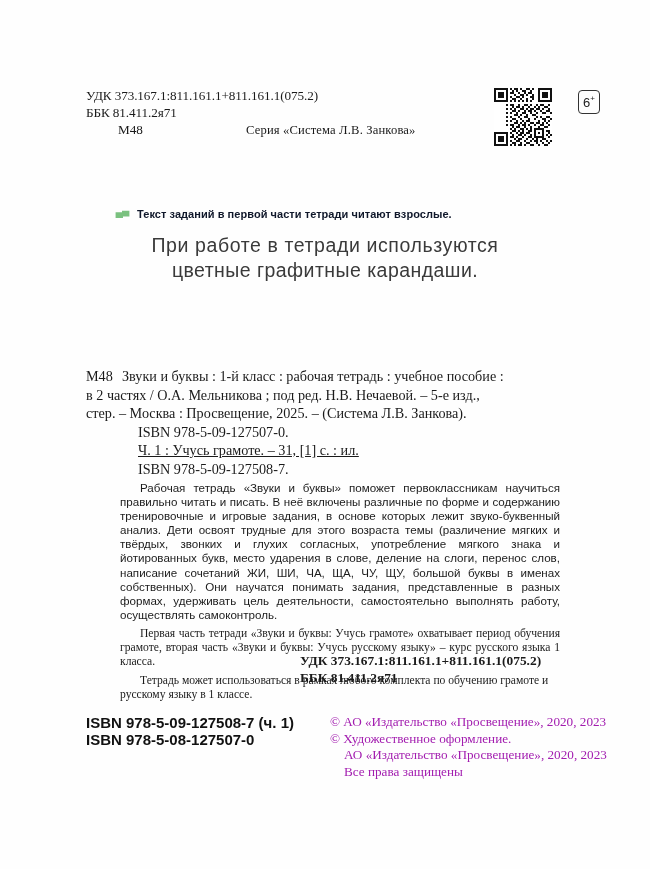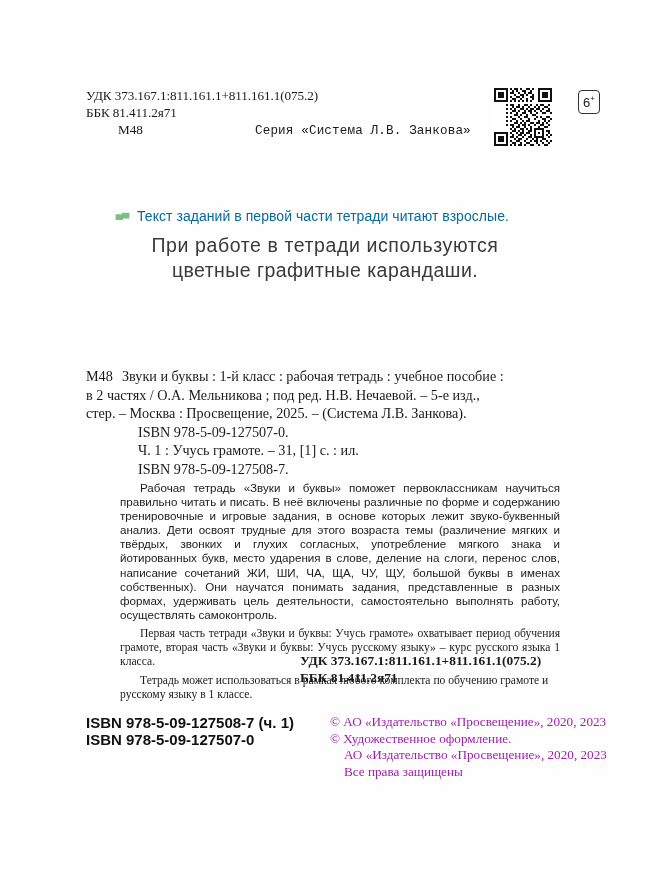--- a/index.html
+++ b/index.html
@@ -43,25 +43,25 @@
     margin-top: 1px;
     height: 18px;
   }
   .m48-code {
     font-family: "Liberation Serif", serif;
     font-size: 13.2px;
     padding-left: 32px;
     width: 120px;
   }
   .series-label {
-    font-family: Liberation Mono, monospace;
+    font-family: Liberation Serif, serif;
     font-size: 12.6px;
     letter-spacing: 0.15px;
     white-space: nowrap;
-    margin-left: 17px;
+    margin-left: 8px;
   }
 
   
   .qr-wrap {
     position: absolute;
     left: 494px;
     top: 88px;
     width: 58px;
     height: 58px;
   }
@@ -102,24 +102,25 @@
   }
   .flag-icon {
     width: 15px;
     height: 9px;
     margin-right: 7px;
     flex: none;
     display: block;
   }
   .notice-text {
     font-family: "Liberation Sans", sans-serif;
-    font-size: 14px;
-    color: #0369a1;
+    font-size: 11px;
+    color: #0f172a;
     white-space: nowrap;
     letter-spacing: 0.05px;
+    font-weight: bold;
   }
 
   .headline {
     position: absolute;
     left: 0;
     top: 233px;
     width: 650px;
     text-align: center;
     font-family: "Liberation Sans", sans-serif;
     font-size: 19.5px;
@@ -153,20 +154,21 @@
   }
   .biblio .desc-col {
     flex: 1;
   }
   .biblio .desc-col .first-ln { display: block; }
   .biblio .isbn {
     padding-left: 52px;
   }
   .biblio .part {
     padding-left: 52px;
+    text-decoration: underline;
   }
 
   
   .annotation {
     position: absolute;
     left: 112px;
     top: 481px;
     width: 448px;
     font-family: "Liberation Sans", sans-serif;
     font-size: 11.6px;
@@ -473,21 +475,21 @@
     <p>Тетрадь может использоваться в рамках любого комплекта по обучению грамоте и русскому языку в 1 классе.</p>
   </div>
 
   <div class="udk-bottom">
     <div>УДК 373.167.1:811.161.1+811.161.1(075.2)</div>
     <div>ББК 81.411.2я71</div>
   </div>
 
   <div class="isbn-footer">
     <div>ISBN 978-5-09-127508-7 (ч. 1)</div>
-    <div>ISBN 978-5-09-127507-0</div>
+    <div>ISBN 978-5-08-127507-0</div>
   </div>
 
   <div class="copyright">
     <span class="cline">© АО «Издательство «Просвещение», 2020, 2023</span>
     <span class="cline">© Художественное оформление.</span>
     <span class="cline indent">АО «Издательство «Просвещение», 2020, 2023</span>
     <span class="cline indent">Все права защищены</span>
   </div>
 
 </div>

